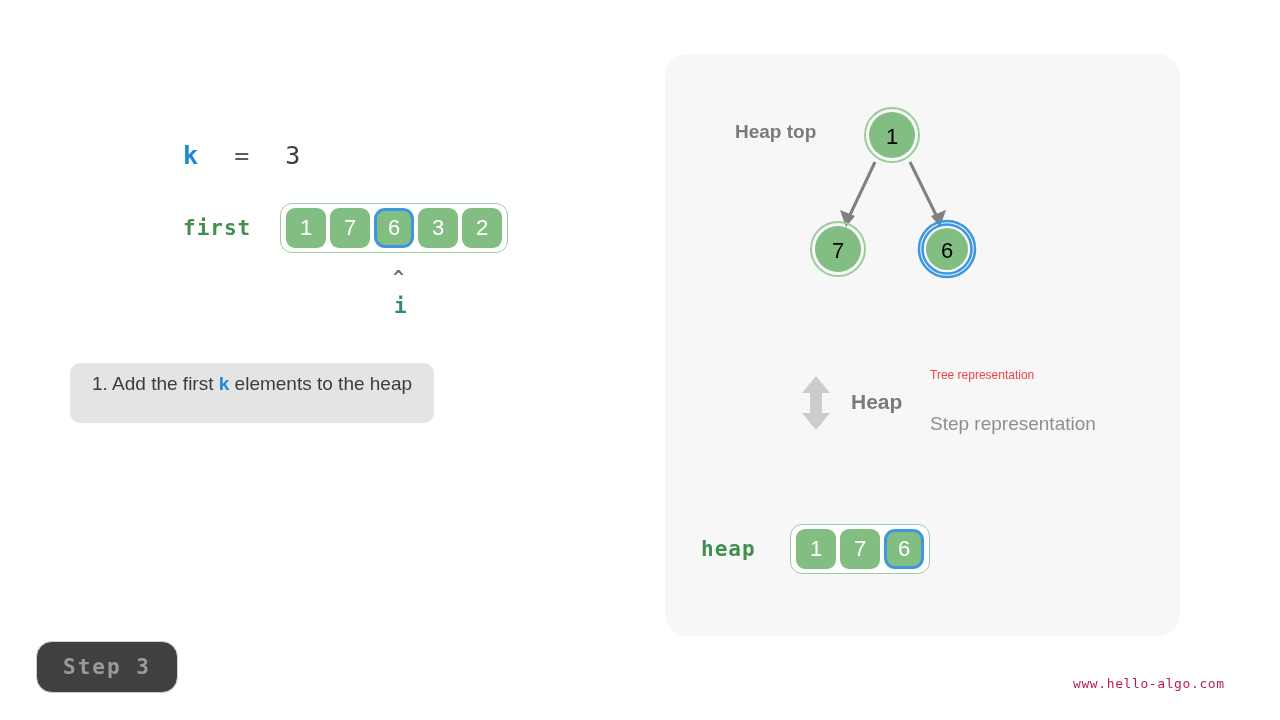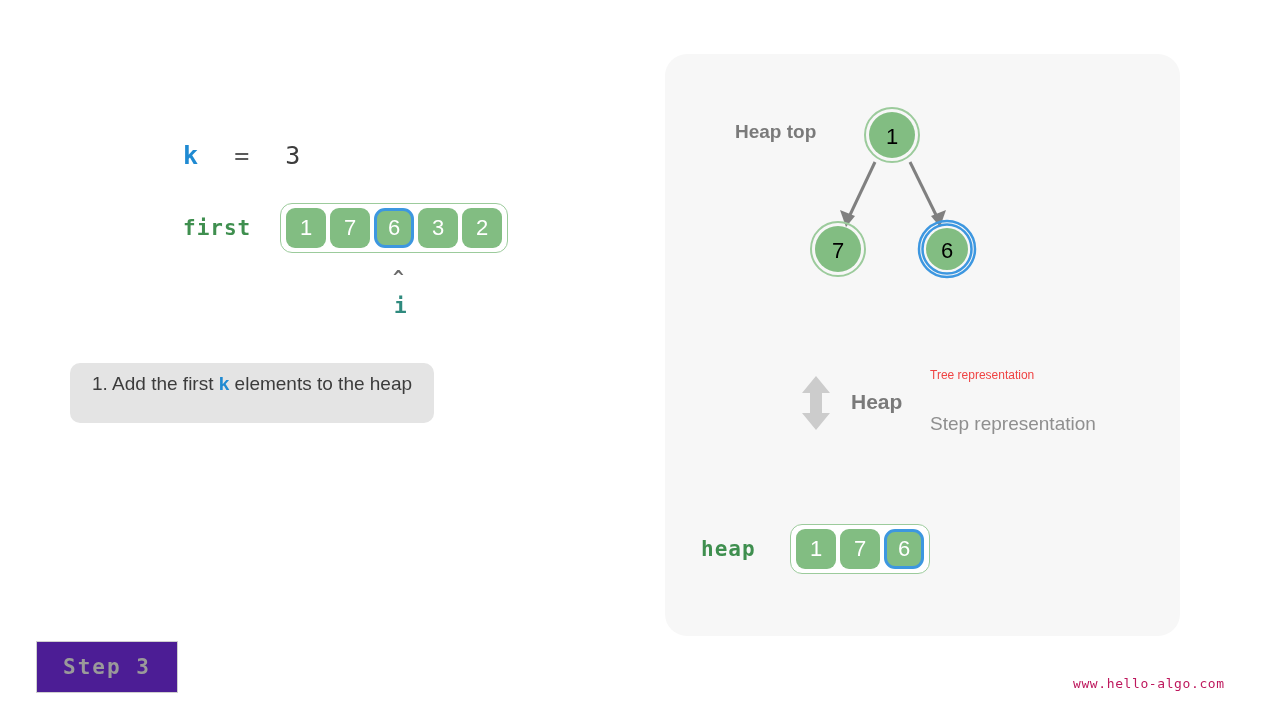--- a/index.html
+++ b/index.html
@@ -103,22 +103,22 @@
     white-space: pre;
   }
   #caption .kvar { color: #1F8AD2; font-weight: bold; }
 
   
   #step-badge {
     left: 36px;
     top: 641px;
     box-sizing: border-box;
     border: 1.5px solid #cfcfcf;
-    border-radius: 0;
-    background: #4c1d95;
+    border-radius: 16px;
+    background: #404040;
     padding: 13px 26px;
     color: #9a9a9a;
     font-size: 21px;
     font-weight: bold;
     letter-spacing: 2px;
     font-family: "DejaVu Sans Mono", monospace;
   }
 
   
   #watermark {

